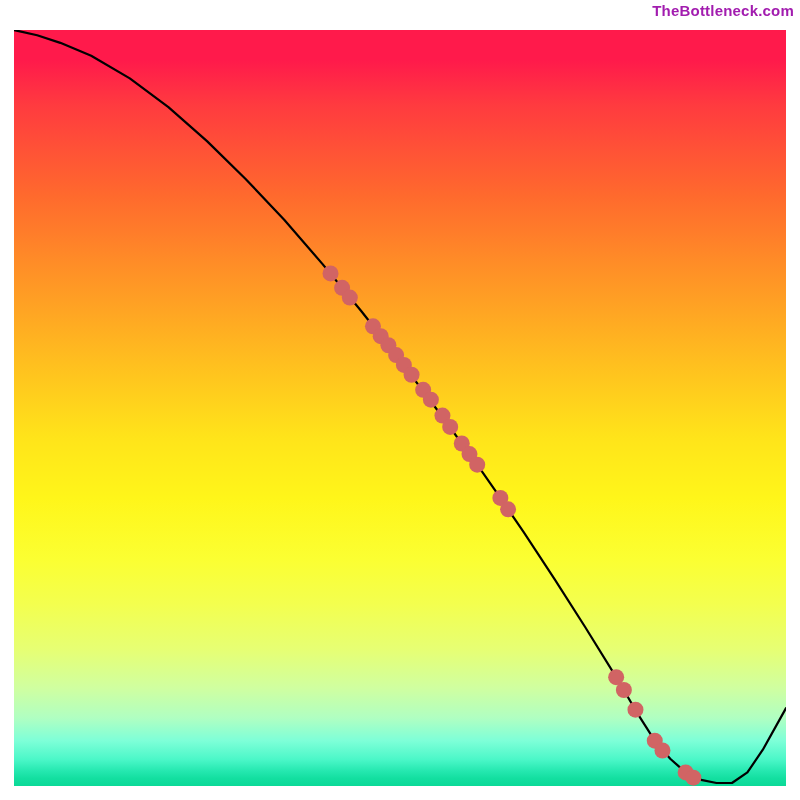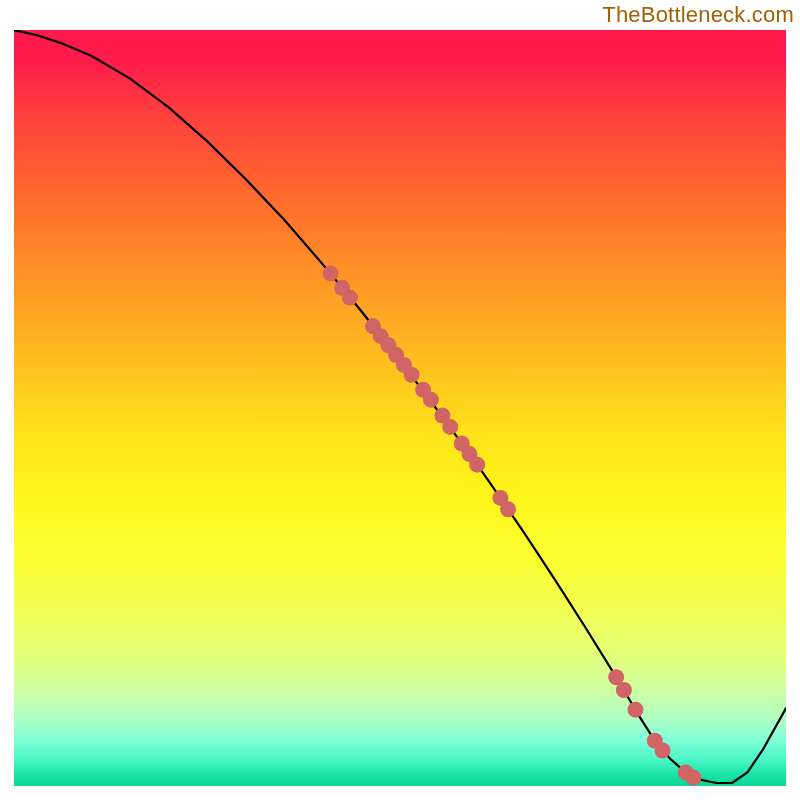--- a/index.html
+++ b/index.html
@@ -13,23 +13,23 @@
   }
   .stage {
     position: relative;
     width: 800px;
     height: 800px;
   }
   .watermark {
     position: absolute;
     top: 2px;
     right: 6px;
-    font-size: 22px;
-    font-weight: 400;
-    color: #a16207;
+    font-size: 15px;
+    font-weight: 700;
+    color: #a21caf;
     letter-spacing: 0.2px;
     z-index: 10;
     user-select: none;
   }
   .plot {
     position: absolute;
     left: 14px;
     top: 30px;
     width: 772px;
     height: 756px;

